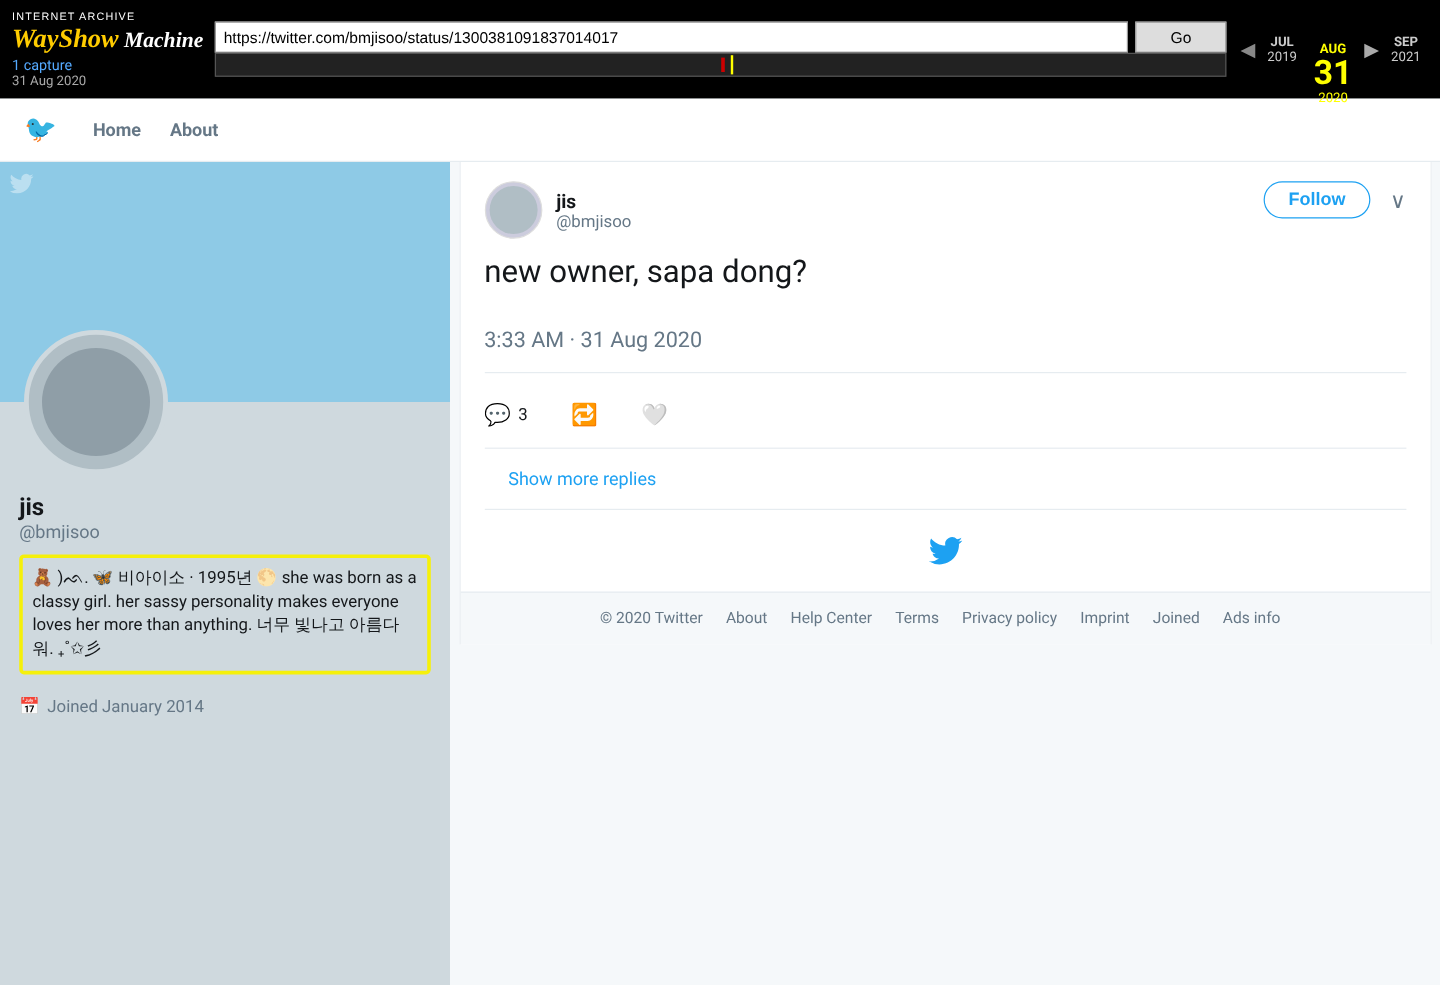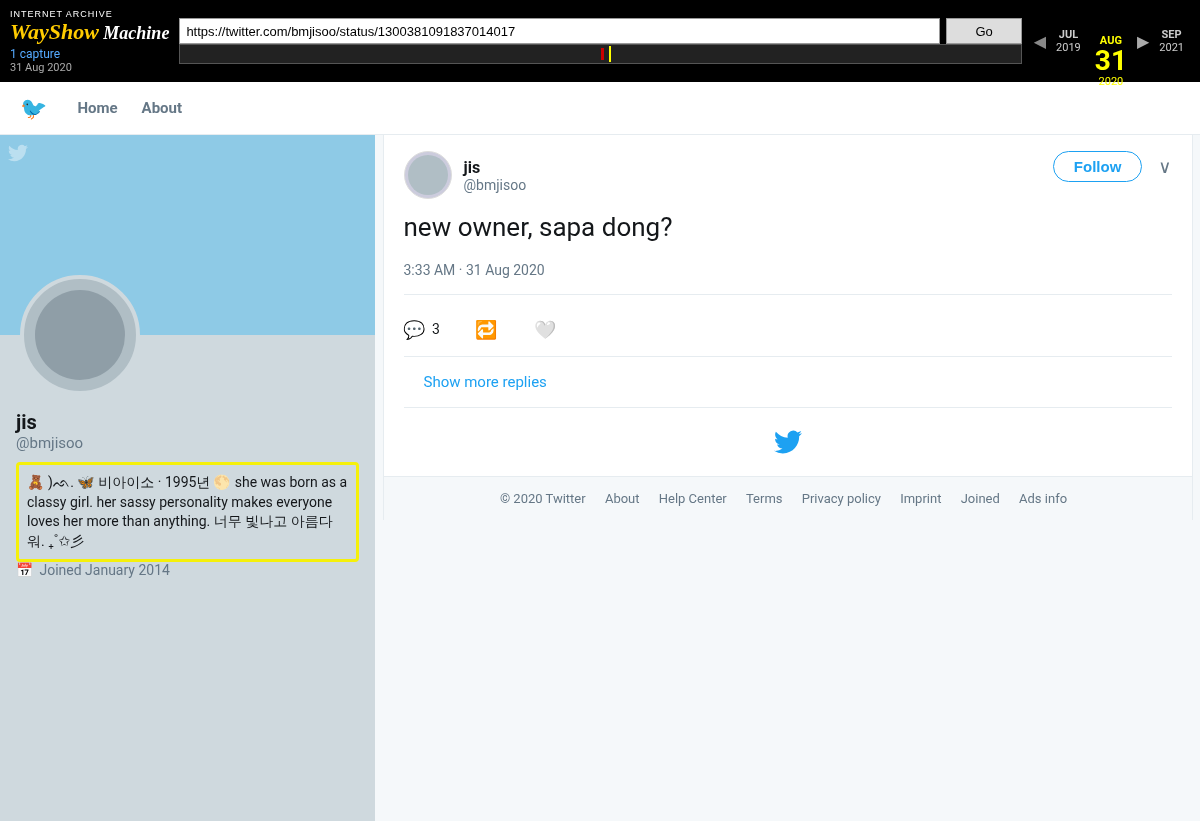--- a/index.html
+++ b/index.html
@@ -206,21 +206,21 @@
       margin-bottom: 10px;
     }
     .profile-bio {
       background: transparent;
       border: 3px solid #f5f00a;
       border-radius: 4px;
       padding: 8px;
       font-size: 14px;
       color: #14171a;
       line-height: 1.4;
-      margin-bottom: 0;
+      margin-bottom: 18px;
     }
     .profile-joined {
       display: flex;
       align-items: center;
       gap: 6px;
       font-size: 14px;
       color: #657786;
     }
     .calendar-icon {
       font-size: 14px;
@@ -303,24 +303,24 @@
     .caret-icon {
       font-size: 18px;
       color: #657786;
       cursor: pointer;
     }
 
     .tweet-text {
       font-size: 26px;
       color: #14171a;
       line-height: 1.3;
-      margin-bottom: 17px;
+      margin-bottom: 28px;
     }
     .tweet-time {
-      font-size: 14px;
+      font-size: 18px;
       color: #657786;
       margin-bottom: 16px;
       padding-bottom: 16px;
       border-bottom: 1px solid #e6ecf0;
     }
 
     .tweet-actions {
       display: flex;
       align-items: center;
       gap: 36px;

